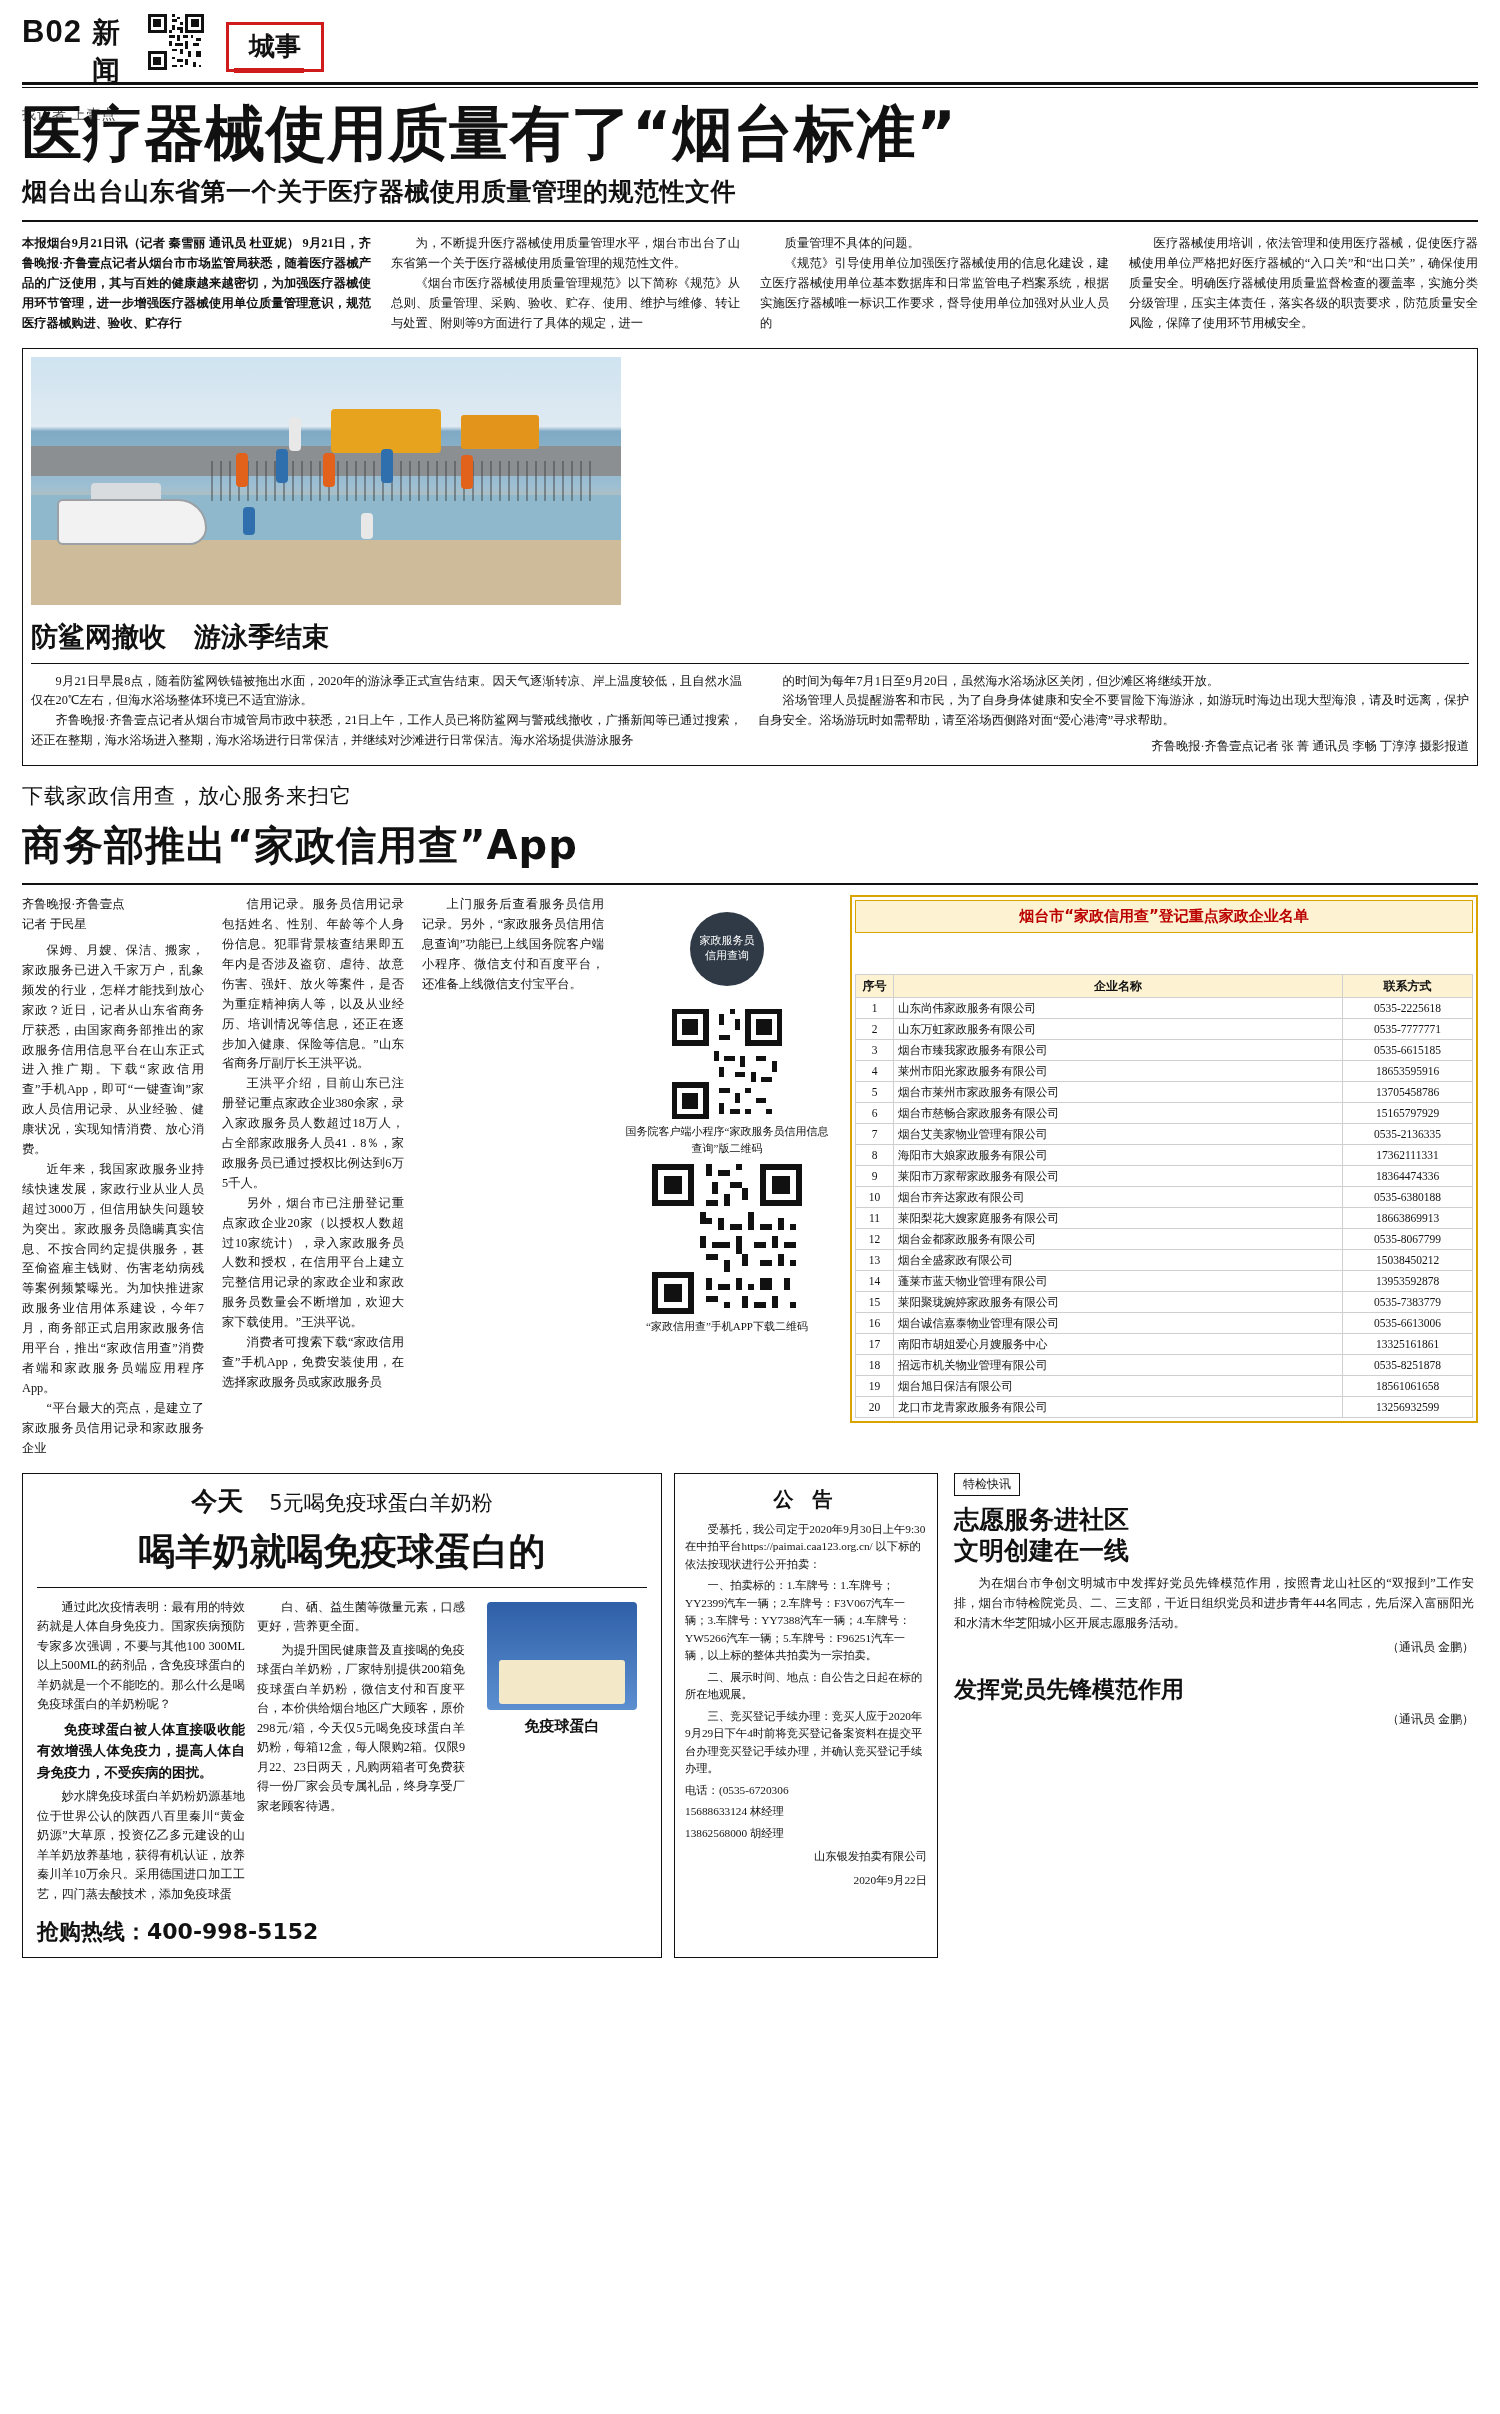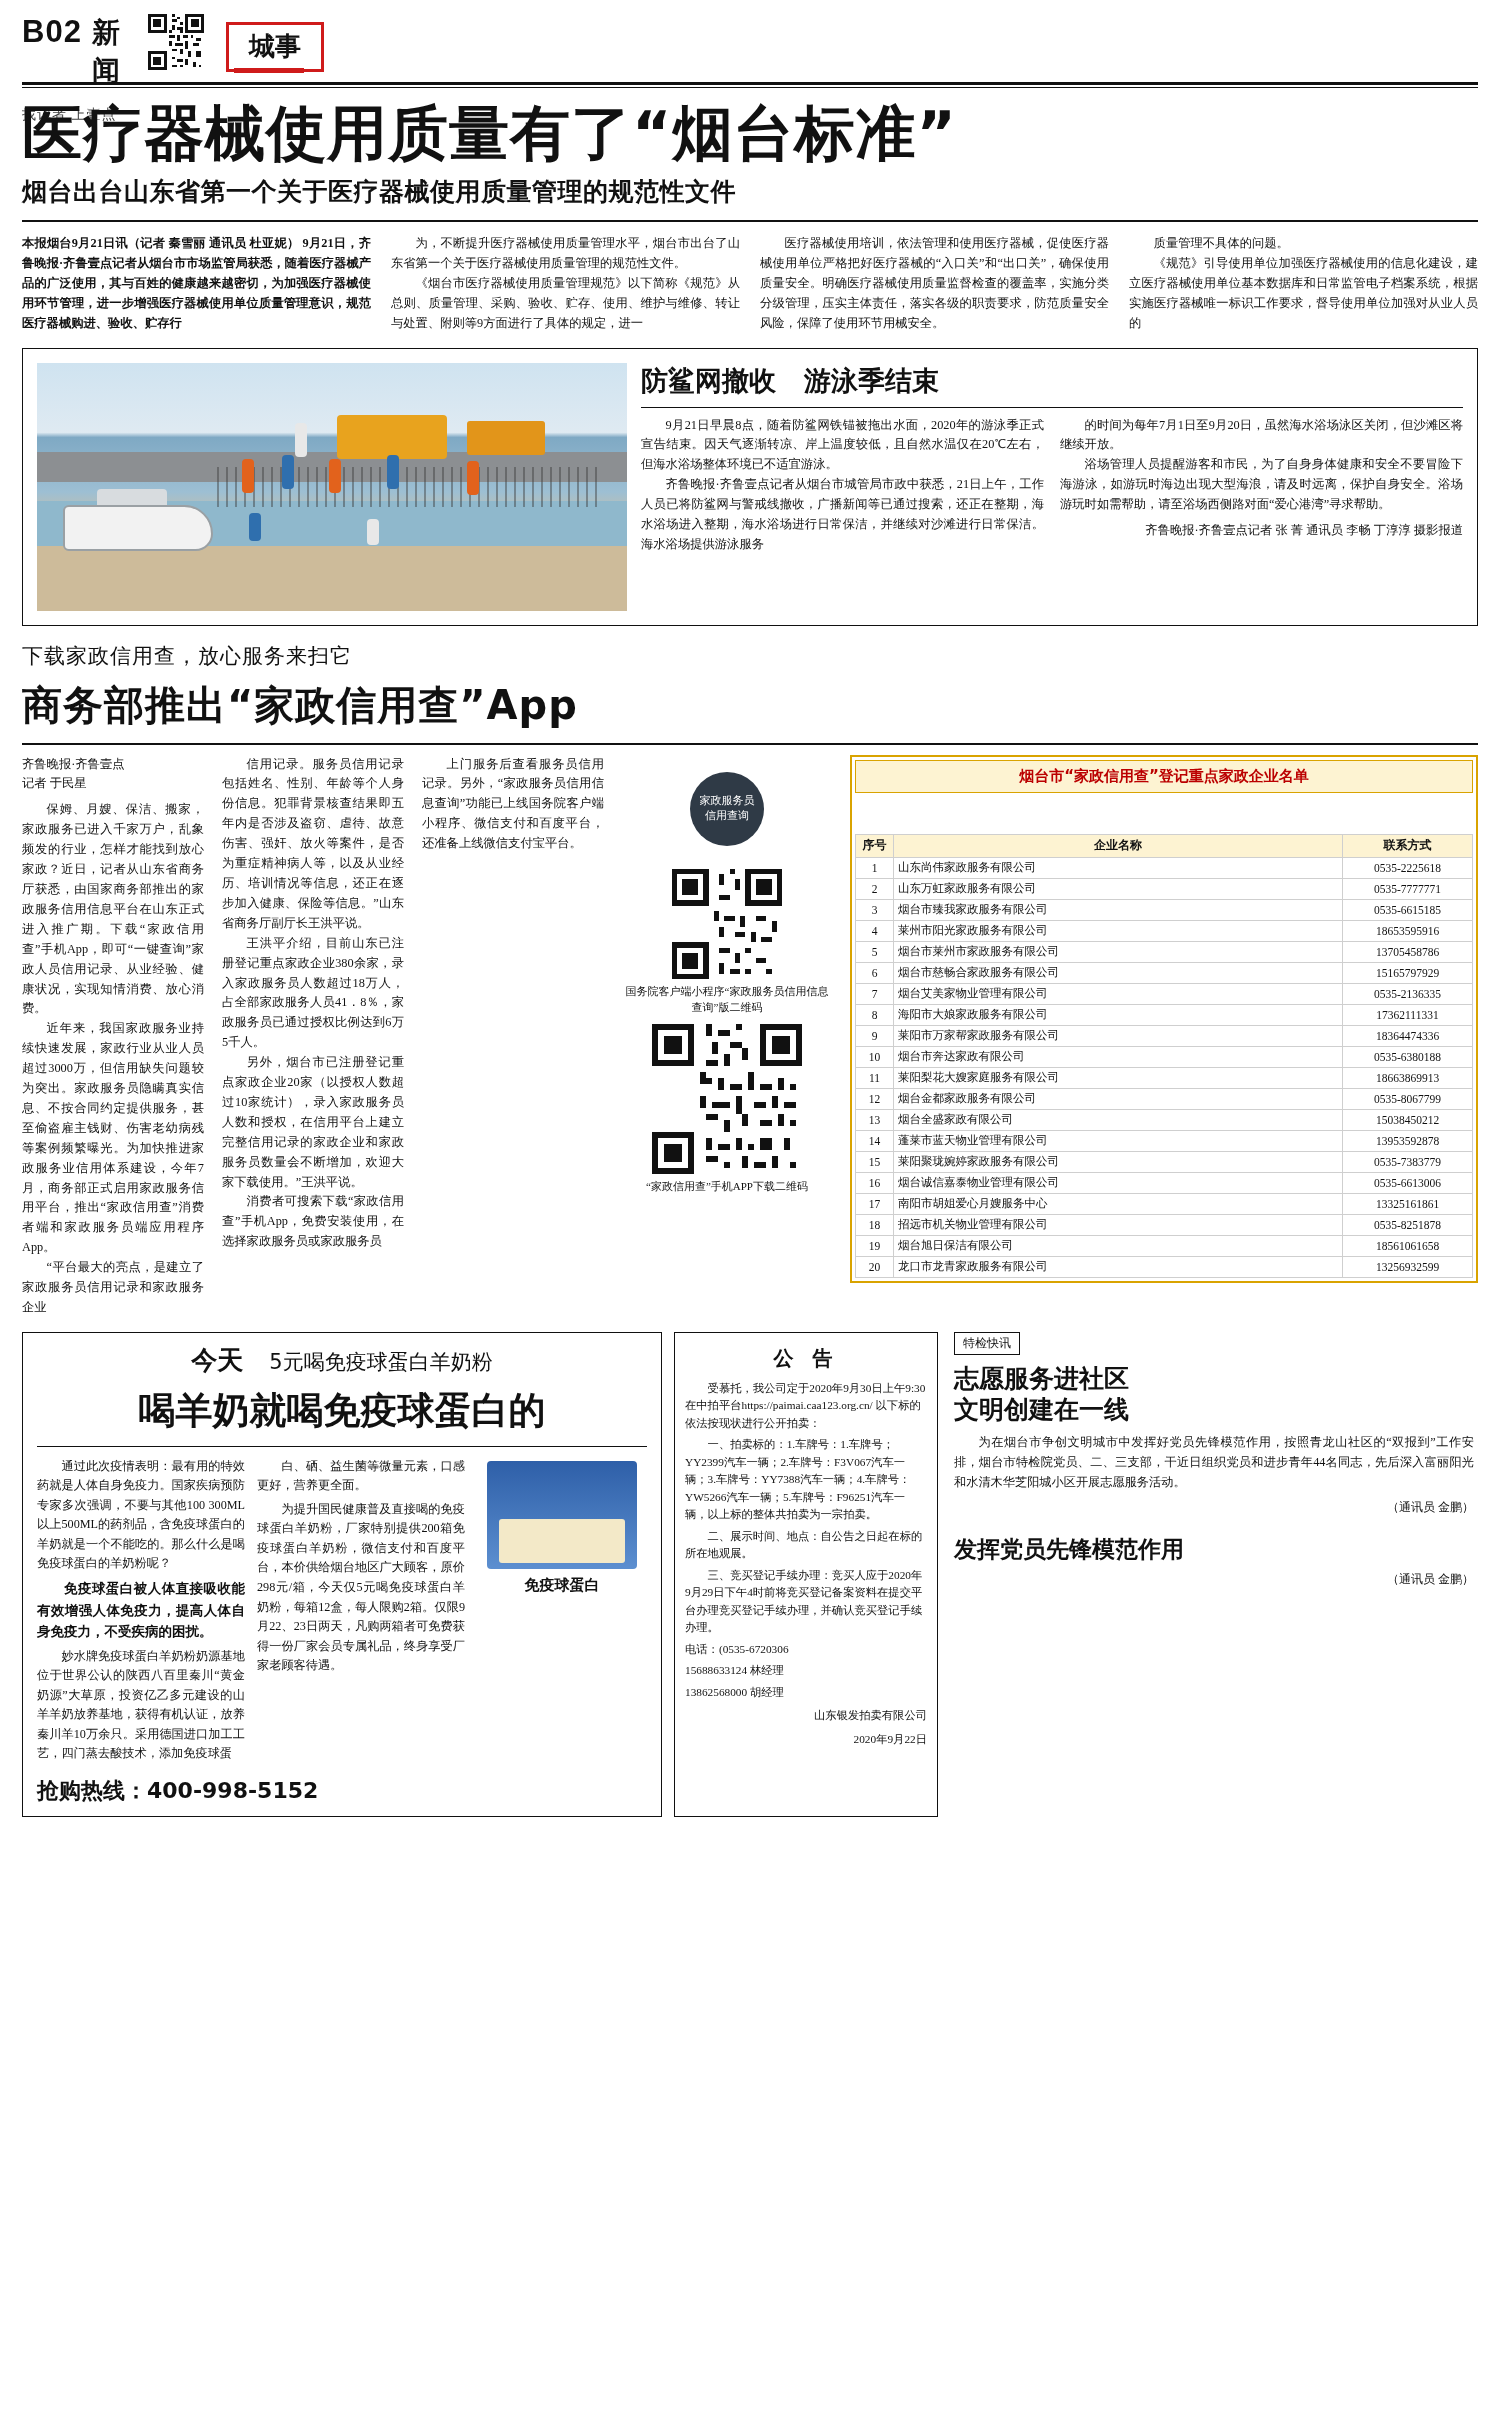--- a/index.html
+++ b/index.html
@@ -52,21 +52,21 @@
   .rule-after-head { border-top: 2px solid #111; margin: 12px 0 0 0; }
 
   
   .cols5 { display: flex; gap: 20px; margin-top: 12px; }
   .col { flex: 1; font-size: 12.3px; line-height: 1.62; text-align: justify; }
   .col p { margin: 0 0 0 0; text-indent: 2em; }
   .col .lead { text-indent: 0; }
   .byline { font-weight: bold; }
 
   
-  .photoblock { margin-top: 14px; border: 1px solid #111; padding: 14px; display: flex; gap: 14px; }
+  .photoblock { margin-top: 14px; border: 1px solid #111; padding: 8px; display: flex; gap: 14px; flex-direction: column; }
   .photo { width: 590px; height: 248px; position: relative; overflow: hidden; }
   .photo-sky { position: absolute; inset: 0; background: linear-gradient(#cfe3f0 0%, #dfeaf2 28%, #7fa9c4 30%, #9dbfd3 52%, #cdbfa3 64%, #d8cdb2 100%); }
   .photo-road { position: absolute; left: 0; top: 36%; width: 100%; height: 12%; background: #8c8f92; }
   .photo-water { position: absolute; left: 0; top: 56%; width: 100%; height: 20%; background: #8fb8cc; }
   .photo-sand { position: absolute; left: 0; bottom: 0; width: 100%; height: 26%; background: #cdbb9a; }
   .photo-boat { position: absolute; left: 26px; top: 142px; width: 150px; height: 46px; background: #f2f2f2; border-radius: 6px 30px 18px 6px; border: 2px solid #9aa0a4; }
   .photo-boat2 { position: absolute; left: 60px; top: 126px; width: 70px; height: 22px; background: #d8dcdf; border-radius: 4px; }
   .photo-truck { position: absolute; left: 300px; top: 52px; width: 110px; height: 44px; background: #e8a31e; border-radius: 4px; }
   .photo-truck2 { position: absolute; left: 430px; top: 58px; width: 78px; height: 34px; background: #e2951a; border-radius: 3px; }
   .photo-fig { position: absolute; width: 12px; height: 34px; background: #e2621c; border-radius: 4px; }
@@ -220,25 +220,25 @@
 
   <div class="cols5">
     <div class="col">
       <p class="lead byline">本报烟台9月21日讯（记者 秦雪丽 通讯员 杜亚妮） 9月21日，齐鲁晚报·齐鲁壹点记者从烟台市市场监管局获悉，随着医疗器械产品的广泛使用，其与百姓的健康越来越密切，为加强医疗器械使用环节管理，进一步增强医疗器械使用单位质量管理意识，规范医疗器械购进、验收、贮存行</p>
     </div>
     <div class="col">
       <p>为，不断提升医疗器械使用质量管理水平，烟台市出台了山东省第一个关于医疗器械使用质量管理的规范性文件。</p>
       <p>《烟台市医疗器械使用质量管理规范》以下简称《规范》从总则、质量管理、采购、验收、贮存、使用、维护与维修、转让与处置、附则等9方面进行了具体的规定，进一</p>
     </div>
     <div class="col">
-      <p>医疗器械使用培训，依法管理和使用医疗器械，促使医疗器械使用单位严格把好医疗器械的“入口关”和“出口关”，确保使用质量安全。明确医疗器械使用质量监督检查的覆盖率，实施分类分级管理，压实主体责任，落实各级的职责要求，防范质量安全风险，保障了使用环节用械安全。</p>
-    </div>
-    <div class="col">
       <p>质量管理不具体的问题。</p>
       <p>《规范》引导使用单位加强医疗器械使用的信息化建设，建立医疗器械使用单位基本数据库和日常监管电子档案系统，根据实施医疗器械唯一标识工作要求，督导使用单位加强对从业人员的</p>
+    </div>
+    <div class="col">
+      <p>医疗器械使用培训，依法管理和使用医疗器械，促使医疗器械使用单位严格把好医疗器械的“入口关”和“出口关”，确保使用质量安全。明确医疗器械使用质量监督检查的覆盖率，实施分类分级管理，压实主体责任，落实各级的职责要求，防范质量安全风险，保障了使用环节用械安全。</p>
     </div>
   </div>
 
   <div class="photoblock">
     <div class="photo">
       <div class="photo-sky"></div>
       <div class="photo-road"></div>
       <div class="photo-water"></div>
       <div class="photo-sand"></div>
       <div class="photo-net"></div>

